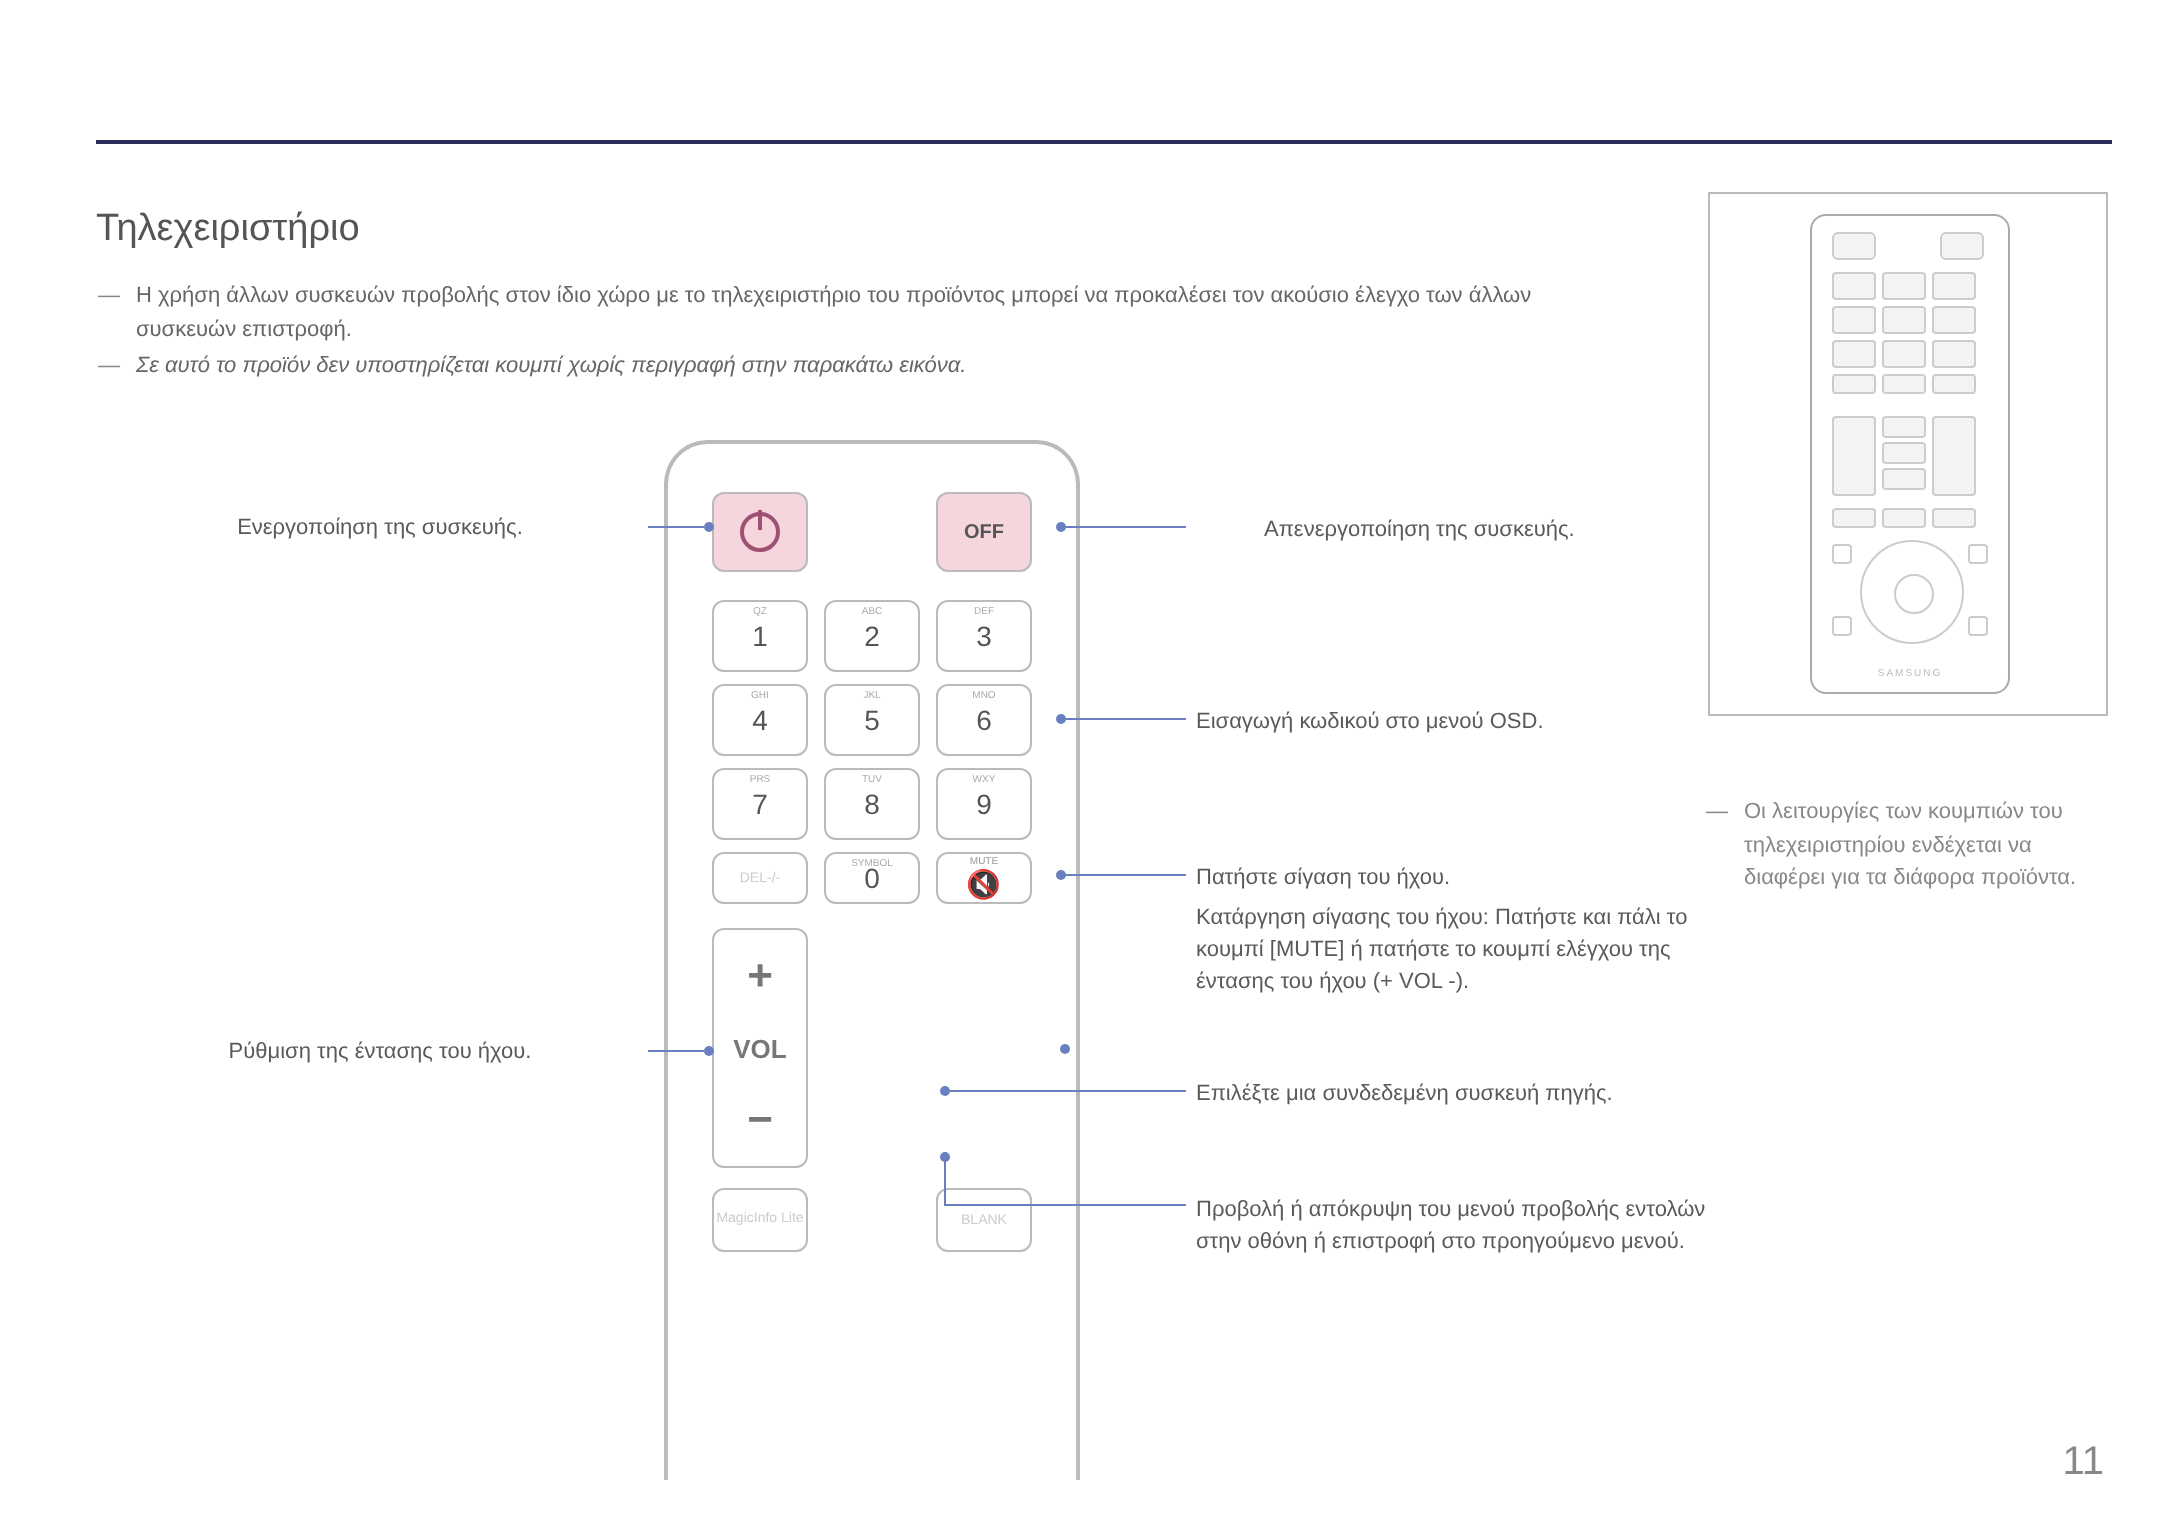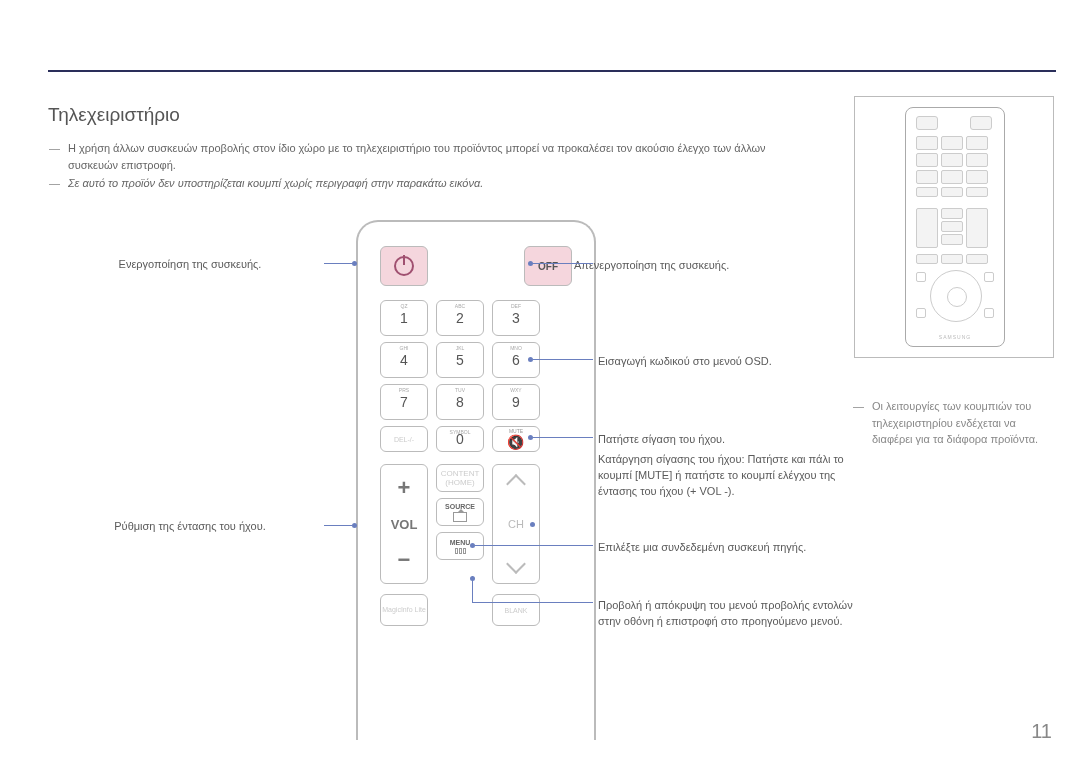--- a/index.html
+++ b/index.html
@@ -74,22 +74,22 @@
     border: 1px solid #aaa;
     border-radius: 8px;
     background: #fff;
   }
   .mini-grid { position:absolute; display:flex; flex-wrap:wrap; gap:3px; }
   .mini-btn { background:#f3f3f3; border:1px solid #ccc; border-radius:2px; }
   
   .remote {
     position: absolute;
     top: 220px;
-    left: 356px;
-    width: 240px;
+    left: 332px;
+    width: 208px;
     height: 520px;
     border: 2px solid #bbb;
     border-radius: 22px 22px 0 0;
     border-bottom: none;
     background: #fff;
   }
   .btn-row { position: absolute; display: flex; gap: 8px; }
   .btn {
     border: 1px solid #bbb;
     border-radius: 6px;
@@ -260,56 +260,33 @@
       <span class="mute-icon">🔇</span>
     </div>
   </div>
 
   <div class="btn-row" style="top:242px; left:22px;">
     <div class="btn vol-btn">
       <span class="sign">+</span>
       <span class="lbl">VOL</span>
       <span class="sign">−</span>
     </div>
-    <div class="mid-col">
-      <div class="btn mid-btn" style="flex-direction:column; color:#ccc">
-        <span style="font-size:8px">CONTENT</span>
-        <span style="font-size:8px">(HOME)</span>
-      </div>
-      <div class="btn mid-btn" style="flex-direction:column">
-        <span style="font-size:7px; font-weight:bold; color:#666">SOURCE</span>
-        <span class="source-icon"></span>
-      </div>
-      <div class="btn mid-btn" style="flex-direction:column">
-        <span style="font-size:7px; font-weight:bold; color:#666">MENU</span>
-        <span class="menu-icon">
-            <span></span>
-            <span></span>
-            <span></span>
-          </span>
-      </div>
-    </div>
-    <div class="btn ch-btn">
-      <span class="chevron chev-up"></span>
-      <span style="font-size:11px; color:#bbb">CH</span>
-      <span class="chevron chev-down"></span>
-    </div>
   </div>
 
   <div class="btn-row" style="top:372px; left:22px;">
     <div class="btn small-btn" style="height:32px; color:#ccc; font-size:7px; line-height:1.1">MagicInfo Lite</div>
     <div style="width:48px"></div>
     <div class="btn small-btn" style="height:32px; color:#ccc">BLANK</div>
   </div>
 </div>
 
 <div class="label-left" style="top:258px; left:60px;">Ενεργοποίηση της συσκευής.</div>
 <div class="label-left" style="top:520px; left:60px;">Ρύθμιση της έντασης του ήχου.</div>
 
-<div class="label-right" style="top:258px; left:574px;">Απενεργοποίηση της συσκευής.</div>
+<div class="label-right" style="top:258px; left:632px;">Απενεργοποίηση της συσκευής.</div>
 <div class="label-right" style="top:354px; left:598px;">Εισαγωγή κωδικού στο μενού OSD.</div>
 <div class="label-right" style="top:432px; left:598px;">Πατήστε σίγαση του ήχου.</div>
 <div class="label-right" style="top:452px; left:598px;">Κατάργηση σίγασης του ήχου: Πατήστε και πάλι το κουμπί [MUTE] ή πατήστε το κουμπί ελέγχου της έντασης του ήχου (+ VOL -).</div>
 <div class="label-right" style="top:540px; left:598px;">Επιλέξτε μια συνδεδεμένη συσκευή πηγής.</div>
 <div class="label-right" style="top:598px; left:598px;">Προβολή ή απόκρυψη του μενού προβολής εντολών στην οθόνη ή επιστροφή στο προηγούμενο μενού.</div>
 
 <div class="dot" style="top:261px; left:352px;"></div>
 <div class="line" style="top:263px; left:324px; width:28px;"></div>
 
 <div class="dot" style="top:523px; left:352px;"></div>

